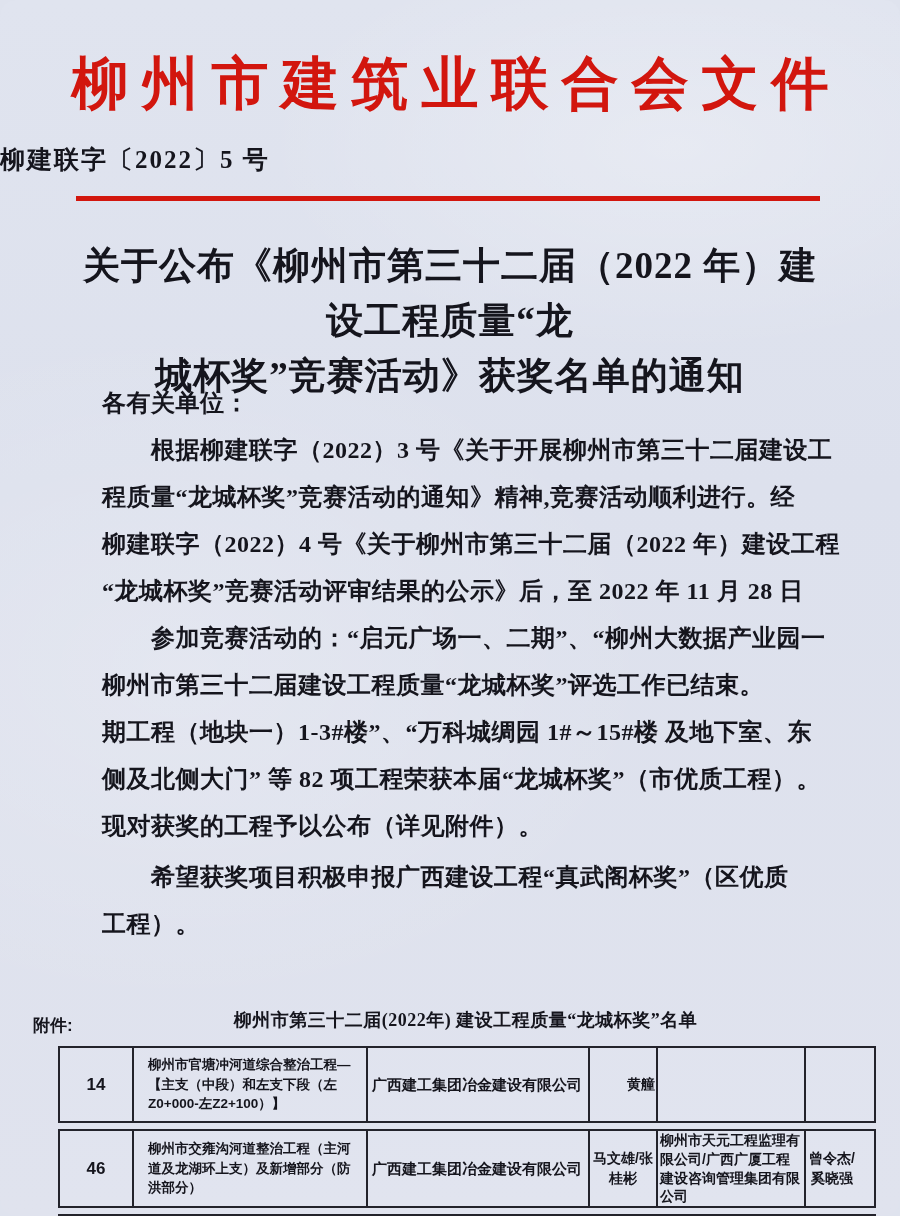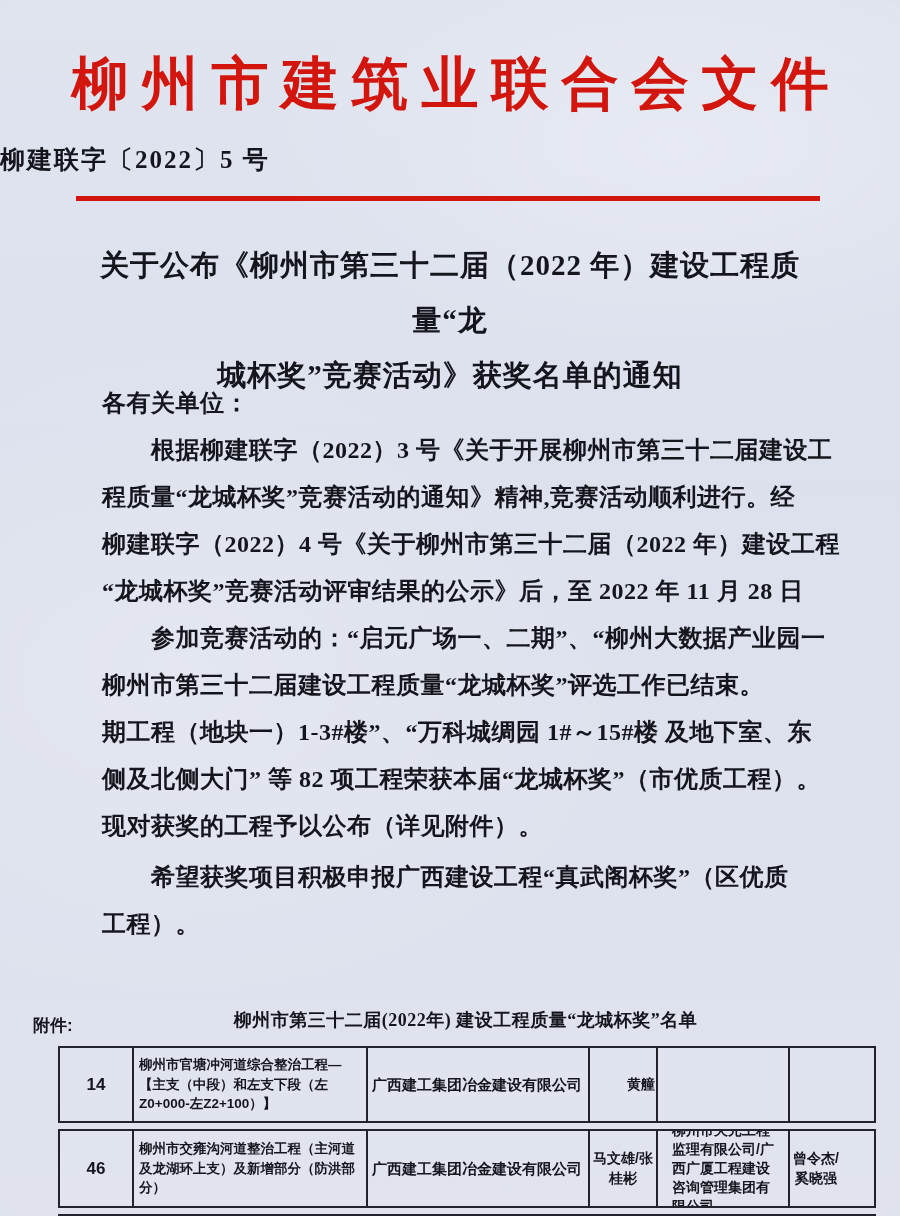--- a/index.html
+++ b/index.html
@@ -28,21 +28,21 @@
     position:absolute;top:143px;left:0;right:0;
     text-align:left;font-size:25px;font-weight:bold;letter-spacing:2px;
   }
   .red-line{
     position:absolute;top:196px;left:76px;width:744px;height:5px;
     background:#d2160e;
   }
   
   .doc-title{
     position:absolute;top:238px;left:70px;width:760px;
-    text-align:center;font-size:29px;font-weight:bold;line-height:55px;
+    text-align:center;font-size:37px;font-weight:bold;line-height:55px;
     letter-spacing:1px;
   }
   
   .body-text{
     position:absolute;top:380px;left:102px;width:706px;
     font-size:24px;font-weight:bold;letter-spacing:.5px;
   }
   .body-text .line{height:47px;line-height:47px;white-space:nowrap;}
   
   .attach-row{position:absolute;top:1008px;left:33px;width:845px;height:30px;}
@@ -64,24 +64,24 @@
   }
   .t-row-1{top:1046px;height:77px;}
   .t-row-2{top:1129px;height:79px;}
   .t-row-3{top:1214px;height:40px;}
   .cell{
     box-sizing:border-box;border-right:2px solid #23232b;
     display:flex;align-items:center;overflow:hidden;
   }
   .cell:last-child{border-right:none;}
   .c-no{width:74px;justify-content:center;font-size:17px;font-weight:bold;}
-  .c-project{width:234px;padding:2px 5px;font-size:13.5px;font-weight:bold;line-height:1.45;}
+  .c-project{width:234px;padding:2px 14px;font-size:13.5px;font-weight:bold;line-height:1.45;}
   .c-builder{width:222px;padding:2px 4px;font-size:15px;font-weight:600;line-height:1.3;}
   .c-manager{width:68px;justify-content:flex-end;text-align:center;font-size:14px;font-weight:bold;line-height:1.4;padding:1px;}
-  .c-suporg{width:132px;padding:2px 14px;font-size:14px;font-weight:600;line-height:1.35;justify-content:flex-end;}
+  .c-suporg{width:148px;padding:2px 2px;font-size:14px;font-weight:600;line-height:1.35;justify-content:flex-end;}
   .c-super{width:52px;justify-content:center;text-align:center;font-size:14px;font-weight:bold;line-height:1.4;}
 </style>
 </head>
 <body>
 
 <div class="page">
 
   <div class="header-title">柳州市建筑业联合会文件</div>
 
   <div class="doc-number">柳建联字〔2022〕5 号</div>

